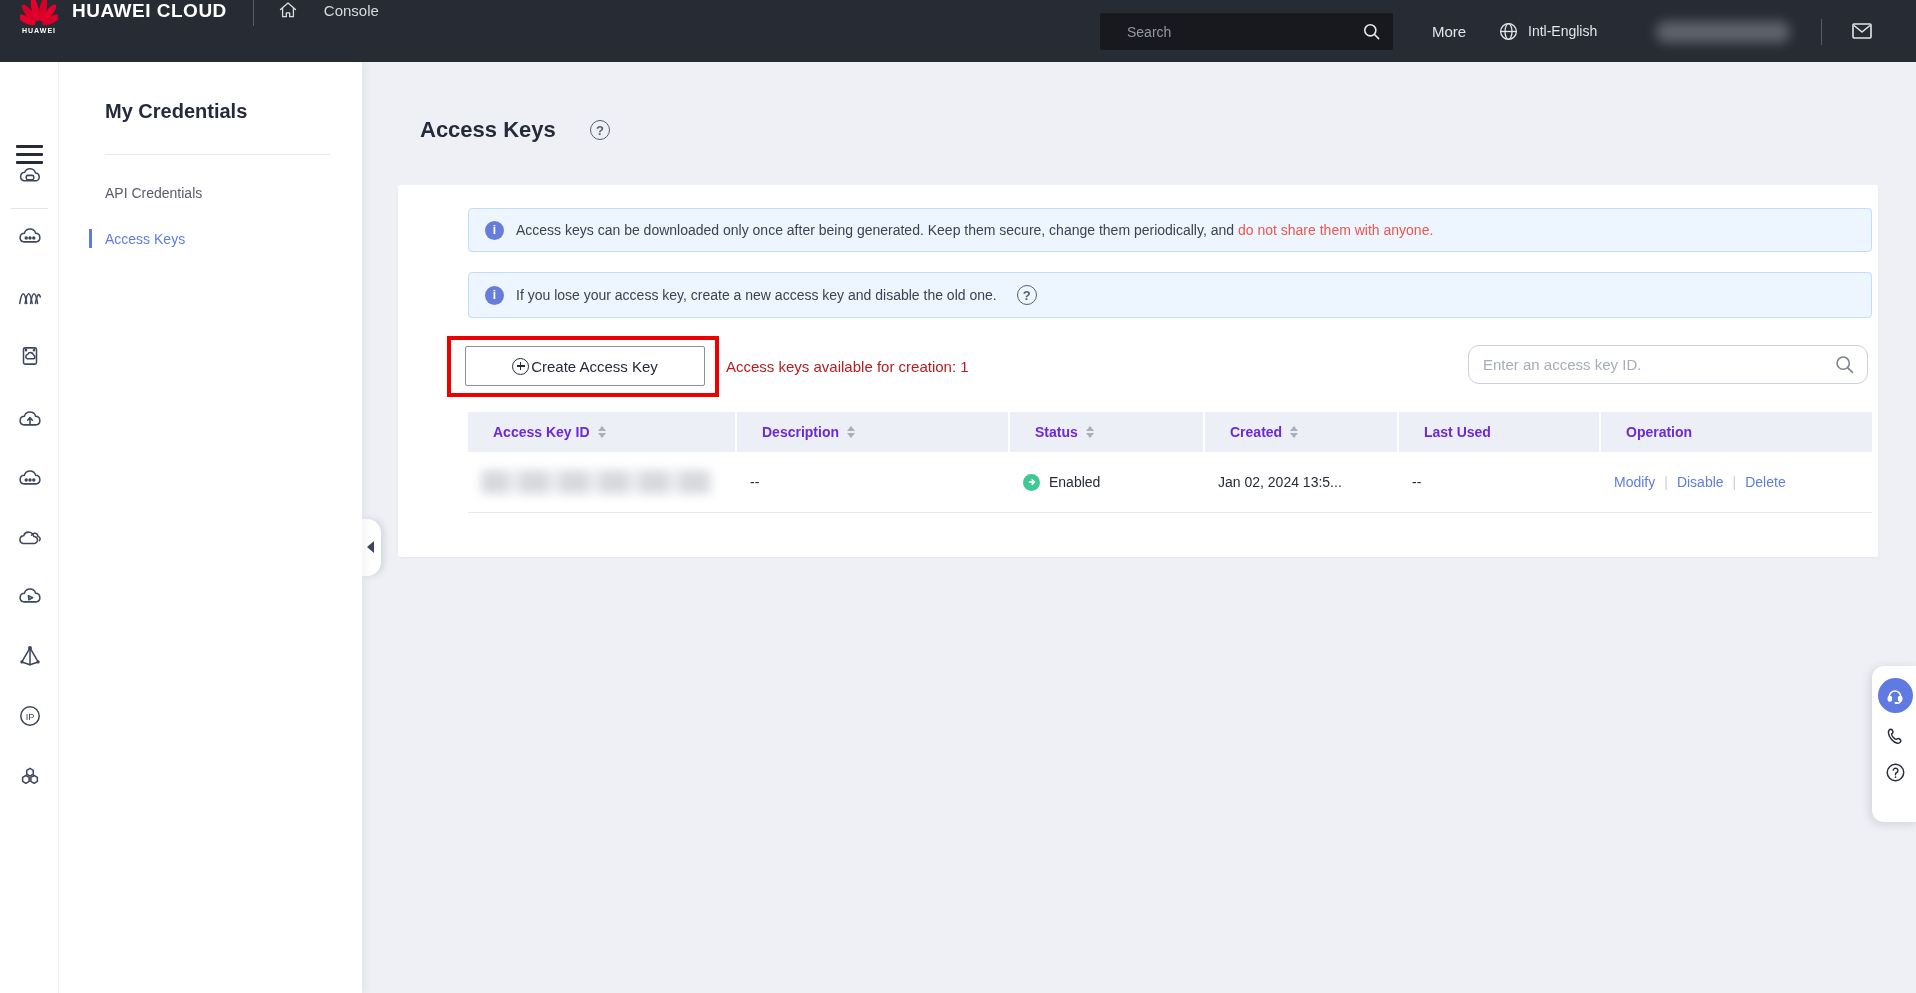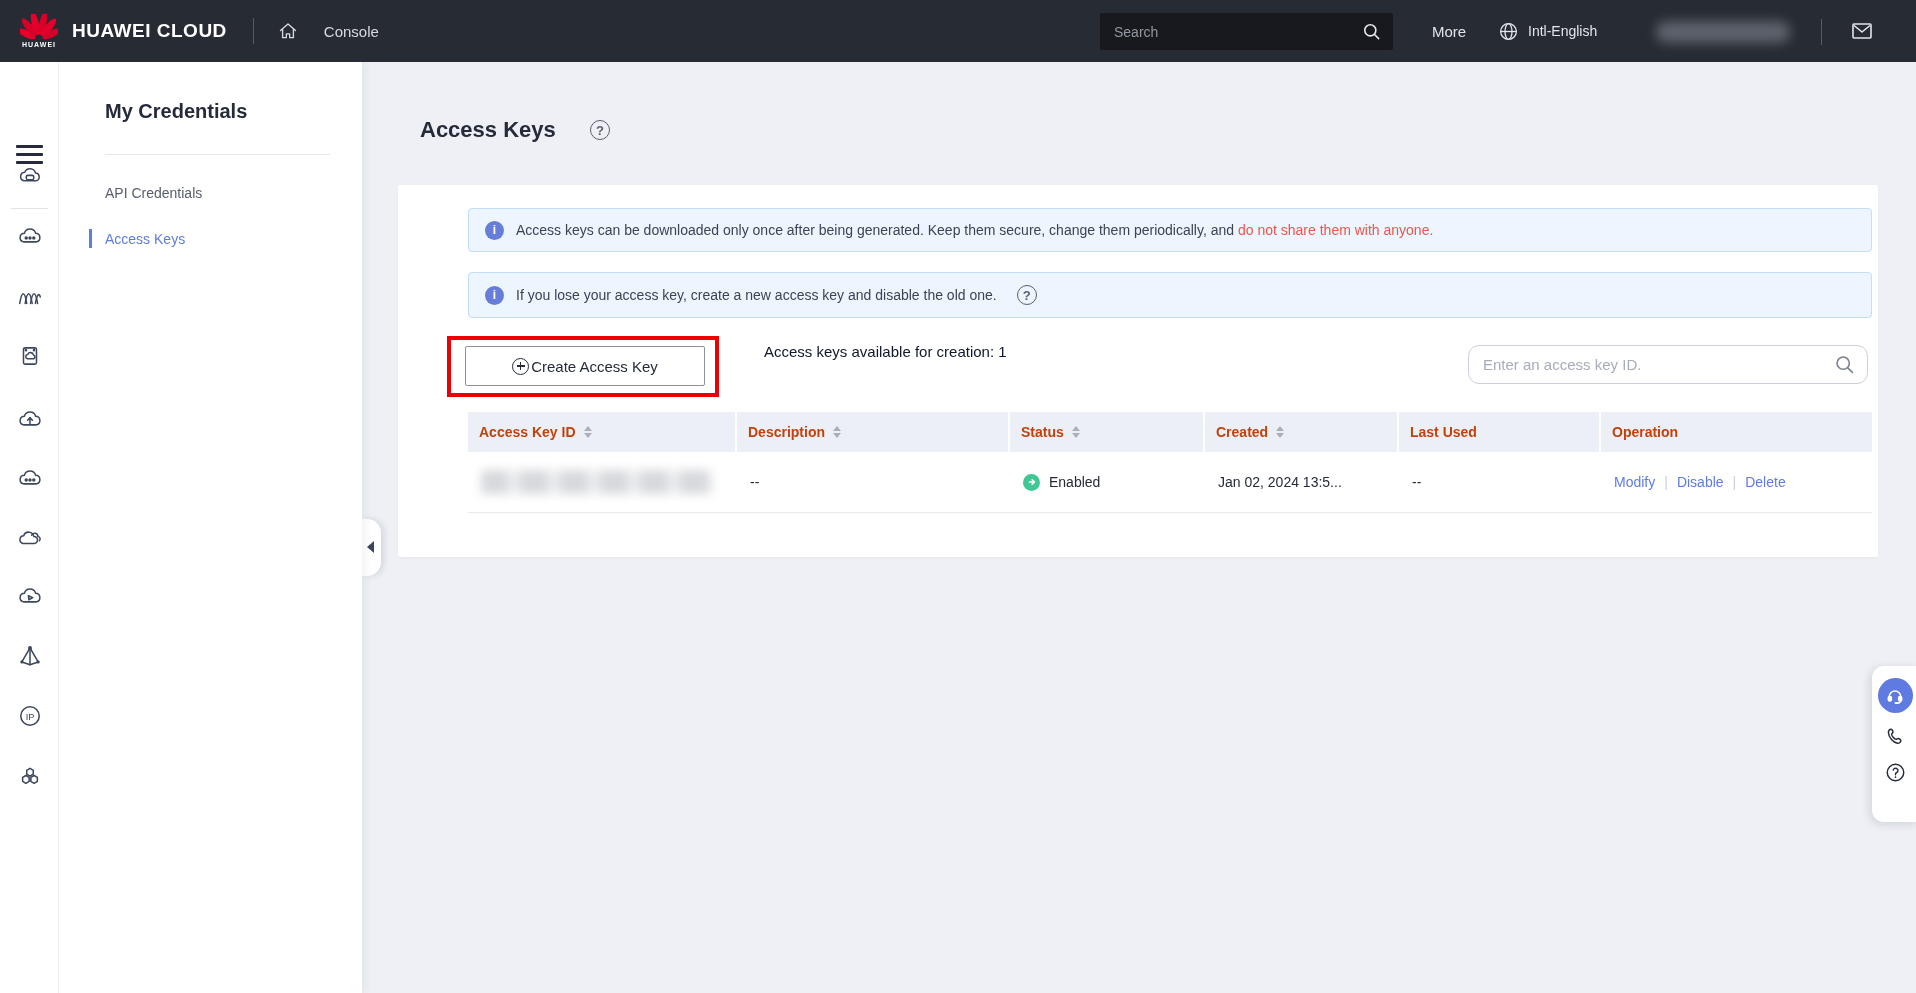--- a/index.html
+++ b/index.html
@@ -1,28 +1,28 @@
 <!DOCTYPE html>
 <html><head>
 <meta charset="utf-8">
 <style>
   * { margin:0; padding:0; box-sizing:border-box; }
   html,body { width:1916px; height:993px; }
   body { font-family:"Liberation Sans","DejaVu Sans",sans-serif; }
   .stage { position:relative; width:1916px; height:993px; background:#eef0f5; overflow:hidden; }
 
   
-  .header { position:absolute; left:0; top:0; width:1916px; height:62px; background:#272b33; display:flex; align-items:center; z-index:30; }
+  .header { position:absolute; left:0; top:0; width:1916px; height:62px; background:#272b33; display:flex; align-items:flex-start; z-index:30; }
   .logo-wrap { display:flex; flex-direction:column; align-items:center; margin-left:16px; width:46px; }
   .logo-word { color:#fff; font-size:7px; font-weight:bold; letter-spacing:1px; margin-top:1px; }
   .brand { color:#fff; font-size:19px; font-weight:bold; letter-spacing:.5px; margin-left:10px; }
   .hdr-sep { width:1px; height:26px; background:#565b64; margin-left:26px; }
   .console { display:flex; align-items:center; gap:26px; margin-left:24px; color:#d8dadf; font-size:15px; cursor:pointer; }
   .hdr-search { position:absolute; left:1100px; top:13px; width:293px; height:37px; background:#17191e; border-radius:2px; display:flex; align-items:center; }
-  .hdr-search input { flex:1; background:transparent; border:none; outline:none; color:#cfd2d8; font-size:14px; padding:0 10px 0 14px; font-family:inherit; }
+  .hdr-search input { flex:1; background:transparent; border:none; outline:none; color:#cfd2d8; font-size:14px; padding:0 10px 0 27px; font-family:inherit; }
   .hdr-search input::placeholder { color:#9297a1; }
   .hdr-search .mag { margin-right:12px; }
   .hdr-more { position:absolute; left:1432px; top:0; height:62px; display:flex; align-items:center; color:#e3e5e9; font-size:15px; cursor:pointer; }
   .hdr-lang { position:absolute; left:1498px; top:0; height:62px; display:flex; align-items:center; gap:9px; color:#e3e5e9; font-size:14px; cursor:pointer; }
   .user-blur { position:absolute; left:1656px; top:21px; width:134px; height:22px; background:#8a8f99; opacity:.55; border-radius:10px; filter:blur(6px); }
   .hdr-sep2 { position:absolute; left:1821px; top:19px; width:1px; height:26px; background:#565b64; }
   .hdr-mail { position:absolute; left:1850px; top:0; height:62px; display:flex; align-items:center; cursor:pointer; }
 
   
   .rail { position:absolute; left:0; top:62px; width:59px; height:931px; background:#fff; border-right:1px solid #eceef2; z-index:20; }
@@ -58,31 +58,31 @@
   .banner-text { margin-left:12px; font-size:14px; color:#3d4350; }
   .banner-text .red { color:#f0544c; }
   .banner .help-circ { margin-left:20px; cursor:pointer; }
 
   .red-box { position:absolute; left:49px; top:151px; width:272px; height:61px; border:4px solid #ee0000; z-index:3; }
   .create-btn { position:absolute; left:67px; top:161px; width:240px; height:40px; background:#fff; border:1px solid #8d919b; border-radius:2px; display:flex; align-items:center; justify-content:center; gap:2px; font-size:15px; color:#252b3a; cursor:pointer; z-index:4; }
   .plus-circ { width:17px; height:17px; border:1.4px solid #252b3a; border-radius:50%; position:relative; flex:none; }
   .plus-circ::before, .plus-circ::after { content:""; position:absolute; background:#252b3a; }
   .plus-circ::before { left:3.5px; right:3.5px; top:50%; height:1.4px; margin-top:-0.7px; }
   .plus-circ::after { top:3.5px; bottom:3.5px; left:50%; width:1.4px; margin-left:-0.7px; }
-  .avail-text { position:absolute; left:328px; top:136px; height:61px; display:flex; align-items:center; font-size:15px; color:#0f172a;margin-left:38px; }
+  .avail-text { position:absolute; left:328px; top:151px; height:61px; display:flex; align-items:center; font-size:15px; color:#b91c1c; }
 
   .key-search { position:absolute; left:1070px; top:160px; width:400px; height:39px; border:1px solid #cdd1dc; border-radius:11px; background:#fff; display:flex; align-items:center; }
   .key-search input { flex:1; border:none; outline:none; font-size:15px; color:#252b3a; padding:0 8px 0 14px; font-family:inherit; }
   .key-search input::placeholder { color:#a7acb9; }
   .key-search .mag { margin-right:12px; cursor:pointer; }
 
   
   .table { position:absolute; left:70px; top:227px; width:1404px; font-size:14px; }
   .thead { display:grid; grid-template-columns:269px 273px 195px 194px 202px 1fr; height:40px; }
-  .th { background:#edeff6; display:flex; align-items:center; padding-left:11px; font-weight:bold; color:#c2410c; border-right:2px solid #fff; cursor:pointer; }
+  .th { background:#edeff6; display:flex; align-items:center; padding-left:25px; font-weight:bold; color:#6d28d9; border-right:2px solid #fff; cursor:pointer; }
   .th:last-child { border-right:none; }
   .sort { display:inline-flex; flex-direction:column; gap:2px; margin-left:8px; }
   .sort i { width:0; height:0; border-left:4.5px solid transparent; border-right:4.5px solid transparent; }
   .sort .up { border-bottom:5px solid #a9aebd; }
   .sort .dn { border-top:5px solid #a9aebd; }
   .trow { display:grid; grid-template-columns:269px 273px 195px 194px 202px 1fr; height:61px; border-bottom:1px solid #e7e9ef; align-items:center; color:#252b3a; }
   .td { padding-left:13px; display:flex; align-items:center; }
   .key-blur { width:232px; height:24px; border-radius:4px; background:repeating-linear-gradient(90deg,#b9bbc2 0 26px,#d8dade 26px 40px); opacity:.55; filter:blur(5px); }
   .status-ic { width:17px; height:17px; border-radius:50%; background:#3fc796; display:inline-flex; align-items:center; justify-content:center; margin-right:9px; flex:none; }
   .status-ic svg { width:10px; height:10px; stroke:#fff; stroke-width:2; fill:none; stroke-linecap:round; stroke-linejoin:round; }

